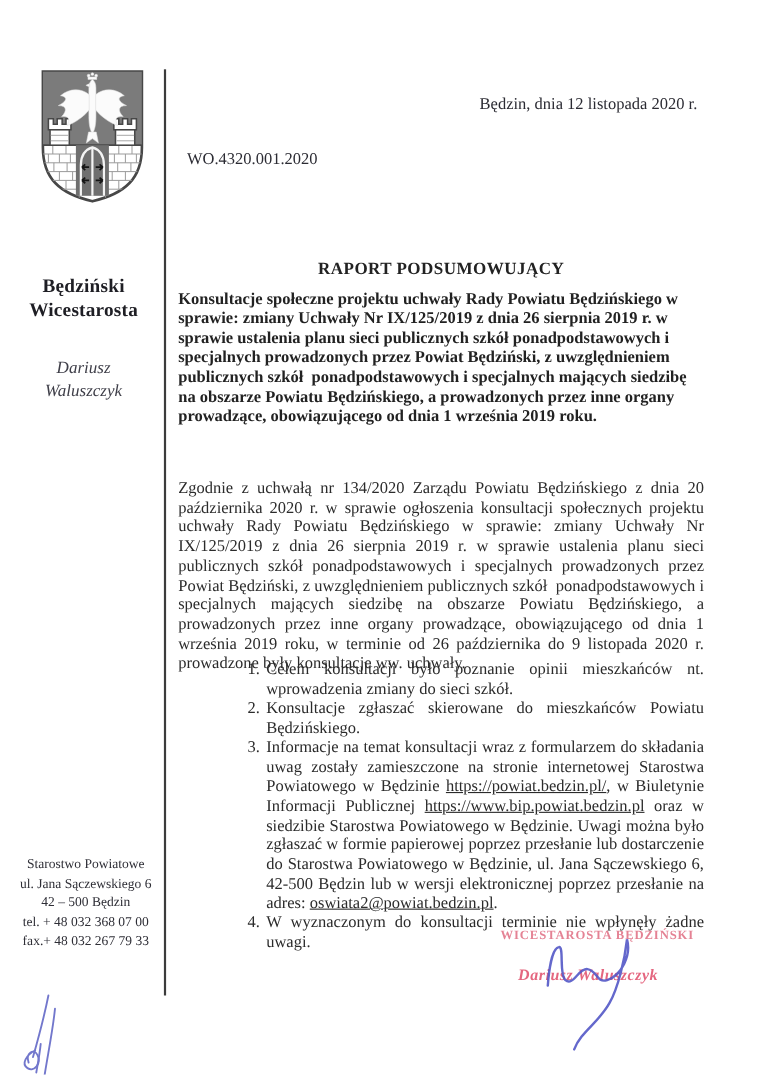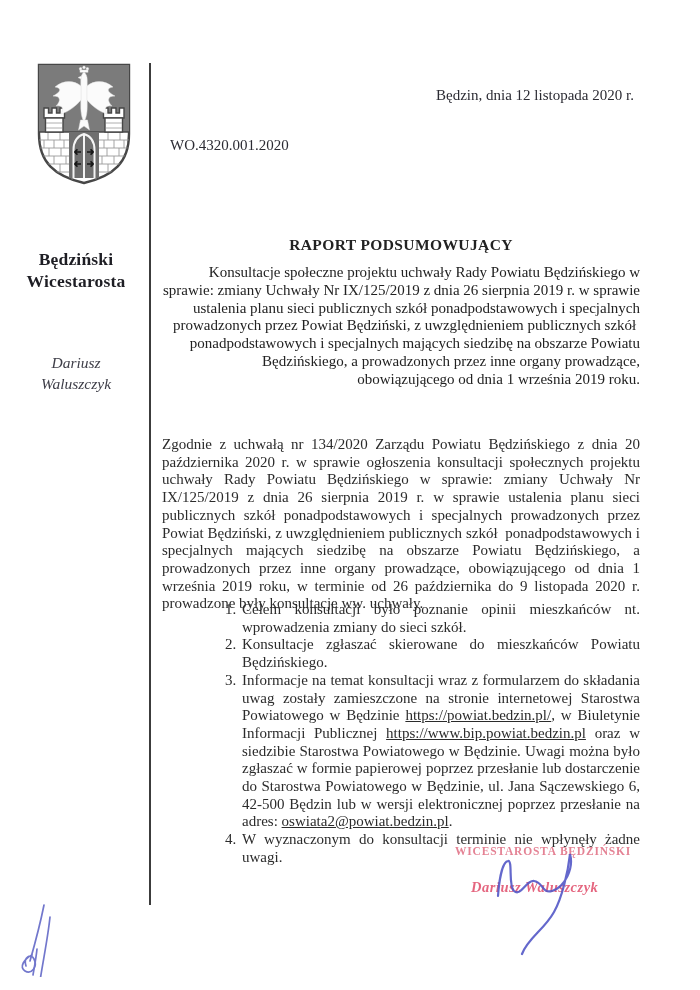--- a/index.html
+++ b/index.html
@@ -11,28 +11,28 @@
   
   .date{left:436px;top:87px;font-size:15px;color:#2b2b33;}
   .refno{left:170px;top:137px;font-size:15px;color:#2b2b33;}
   
   .crest{left:35px;top:62px;width:98px;height:126px;}
   .divider{left:149px;top:63px;width:2px;height:842px;background:#3c3c3c;}
   
   .side-office{left:0;top:248px;width:152px;text-align:center;font-weight:bold;
     font-size:17.5px;line-height:22px;color:#1e1e24;letter-spacing:.2px;}
   .side-name{left:0;top:324px;width:152px;text-align:center;font-style:italic;
-    font-size:15.5px;line-height:21px;color:#3e3e48;margin-top:28px;}
+    font-size:15.5px;line-height:21px;color:#3e3e48;}
   .side-contact{left:0;top:777px;width:156px;text-align:center;font-size:12.3px;
     line-height:17.6px;color:#2e2e36;}
   .paraph{left:10px;top:903px;width:55px;height:85px;}
   
   .doc-title{left:162px;top:236px;width:478px;text-align:center;font-weight:bold;
     font-size:15.5px;letter-spacing:.4px;color:#222;}
-  .doc-subject{left:162px;top:264px;width:478px;text-align:right;font-weight:normal;
+  .doc-subject{left:162px;top:264px;width:478px;text-align:left;font-weight:bold;
     font-size:15px;line-height:17.8px;color:#222;}
   .doc-intro{left:162px;top:436px;width:478px;text-align:justify;
     font-size:15px;line-height:17.7px;color:#2b2b2b;}
   .doc-list{left:162px;top:601px;width:478px;font-size:15px;line-height:17.7px;color:#2b2b2b;}
   .doc-list ol{margin:0;padding:0 0 0 78px;}
   .doc-list li{text-align:justify;padding-left:2px;}
   a.lnk{color:inherit;text-decoration:underline;cursor:pointer;}
   
   .sig-role{left:455px;top:845px;font-size:11.5px;letter-spacing:.8px;
     color:#e06d82;font-weight:600;opacity:.85;font-family:Liberation Serif, serif;}
@@ -136,20 +136,27 @@
   <div class="abs divider"></div>
 
   <div class="abs side-office">
     <div>Będziński</div>
     <div>Wicestarosta</div>
   </div>
   <div class="abs side-name">
     <div>Dariusz</div>
     <div>Waluszczyk</div>
   </div>
+  <div class="abs side-contact">
+    <div>Starostwo Powiatowe</div>
+    <div>ul. Jana Sączewskiego 6</div>
+    <div>42 – 500 Będzin</div>
+    <div>tel. + 48 032 368 07 00</div>
+    <div>fax.+ 48 032 267 79 33</div>
+  </div>
 
   <div class="abs paraph">
     <svg width="55" height="85" viewBox="0 0 55 85" xmlns="http://www.w3.org/2000/svg">
       <g stroke="#5a60c4" stroke-width="1.7" fill="none" stroke-linecap="round" opacity="0.85">
         <path d="M34,2 C30,22 24,44 20,58"></path>
         <path d="M40,14 C38,34 33,58 30,78"></path>
         <path d="M22,52 C14,56 9,64 15,68 C21,72 28,64 24,56 C21,50 13,54 16,63"></path>
         <path d="M27,46 C26,56 24,66 23,72"></path>
       </g>
     </svg>

